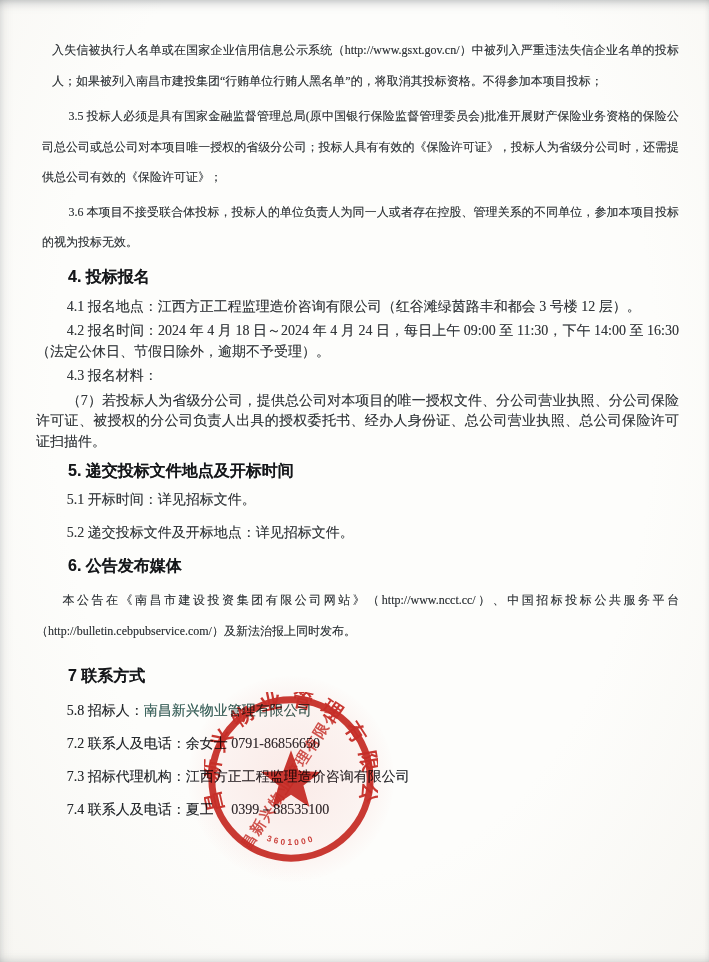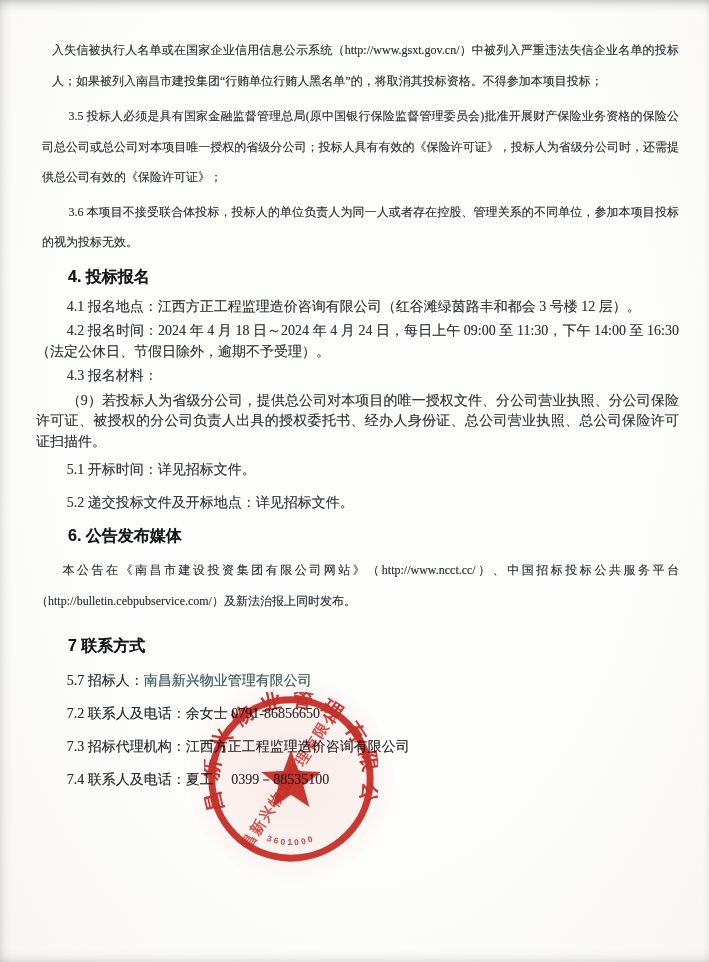--- a/index.html
+++ b/index.html
@@ -72,34 +72,35 @@
 
     <p class="body30 clause c35">3.5 投标人必须是具有国家金融监督管理总局(原中国银行保险监督管理委员会)批准开展财产保险业务资格的保险公司总公司或总公司对本项目唯一授权的省级分公司；投标人具有有效的《保险许可证》，投标人为省级分公司时，还需提供总公司有效的《保险许可证》；</p>
 
     <p class="body30 clause c36">3.6 本项目不接受联合体投标，投标人的单位负责人为同一人或者存在控股、管理关系的不同单位，参加本项目投标的视为投标无效。</p>
 
     <h2>4. 投标报名</h2>
     <div class="items">
       <p class="item">4.1 报名地点：江西方正工程监理造价咨询有限公司（红谷滩绿茵路丰和都会 3 号楼 12 层）。</p>
       <p class="item">4.2 报名时间：2024 年 4 月 18 日～2024 年 4 月 24 日，每日上午 09:00 至 11:30，下午 14:00 至 16:30（法定公休日、节假日除外，逾期不予受理）。</p>
       <p class="item">4.3  报名材料：</p>
-      <p class="item">（9）若投标人为省级分公司，提供总公司对本项目的唯一授权文件、分公司营业执照、分公司保险许可证、被授权的分公司负责人出具的授权委托书、经办人身份证、总公司营业执照、总公司保险许可证扫描件。</p>
+      <p class="item">（7）若投标人为省级分公司，提供总公司对本项目的唯一授权文件、分公司营业执照、分公司保险许可证、被授权的分公司负责人出具的授权委托书、经办人身份证、总公司营业执照、总公司保险许可证扫描件。</p>
     </div>
 
+    <h2 class="h5x">5. 递交投标文件地点及开标时间</h2>
     <div class="items items5">
       <p class="item">5.1 开标时间：详见招标文件。</p>
       <p class="item">5.2 递交投标文件及开标地点：详见招标文件。</p>
     </div>
 
     <h2 class="h6x">6. 公告发布媒体</h2>
     <p class="body30 para6">本公告在《南昌市建设投资集团有限公司网站》（http://www.ncct.cc/）、中国招标投标公共服务平台（http://bulletin.cebpubservice.com/）及新法治报上同时发布。</p>
 
     <h2 class="h7">7 联系方式</h2>
     <div class="items items7">
-      <p class="item"><span class="dark">5.7 招标人：</span><span class="teal">南昌新兴物业管理有限公司</span></p>
+      <p class="item"><span class="dark">5.8 招标人：</span><span class="teal">南昌新兴物业管理有限公司</span></p>
       <p class="item"><span class="dark">7.2 联系人及电话：</span><span class="dark">余女士 0791-86856650</span></p>
       <p class="item"><span class="dark">7.3 招标代理机构：</span><span class="dark">江西方正工程监理造价咨询有限公司</span></p>
       <p class="item"><span class="dark">7.4 联系人及电话：</span><span class="dark">夏工　 0399－88535100</span></p>
     </div>
   </div>
 
   <div class="seal-halo"></div>
 
   <div class="seal-wrap">
     <svg viewBox="0 0 200 200" width="174" height="174">

